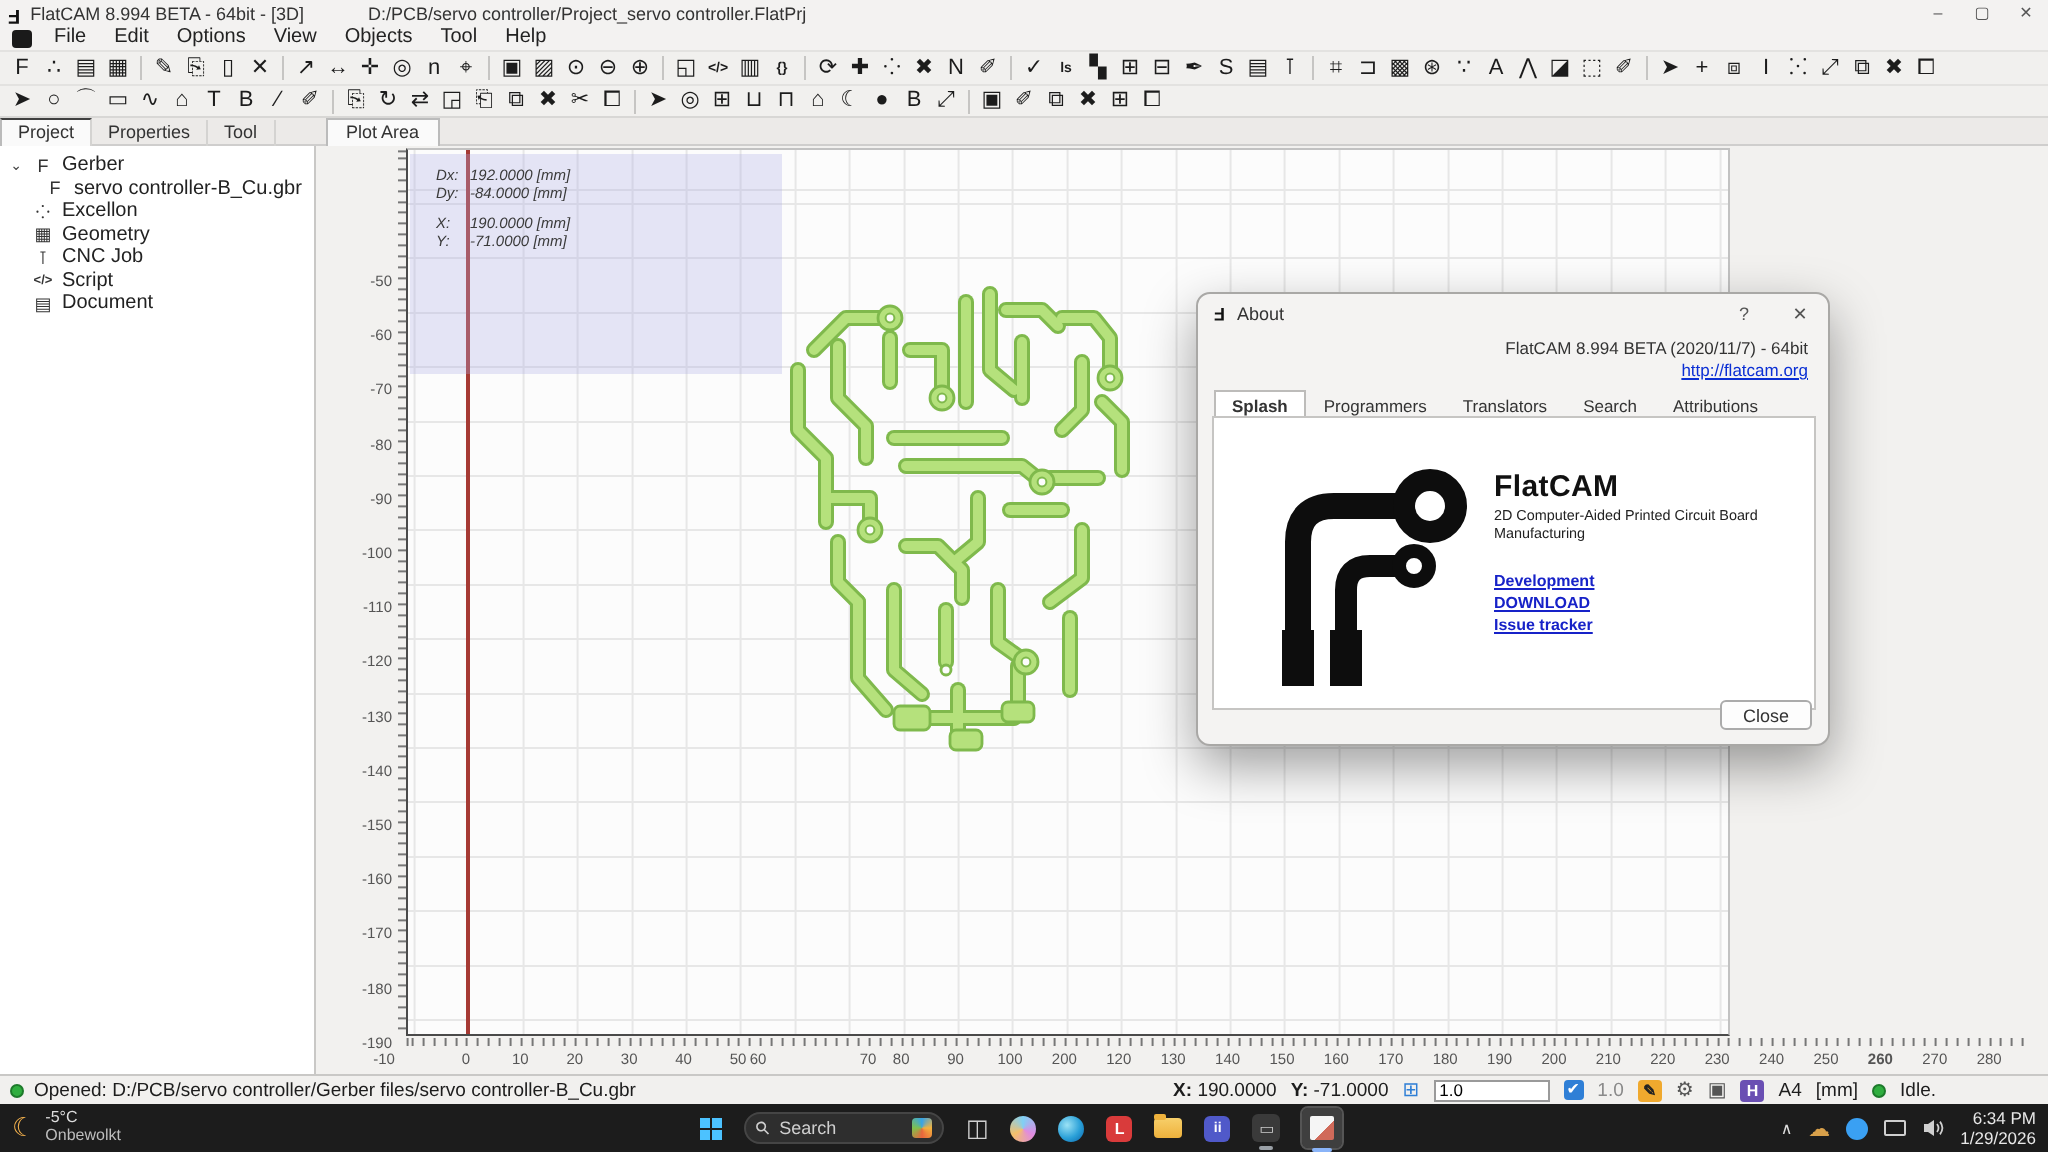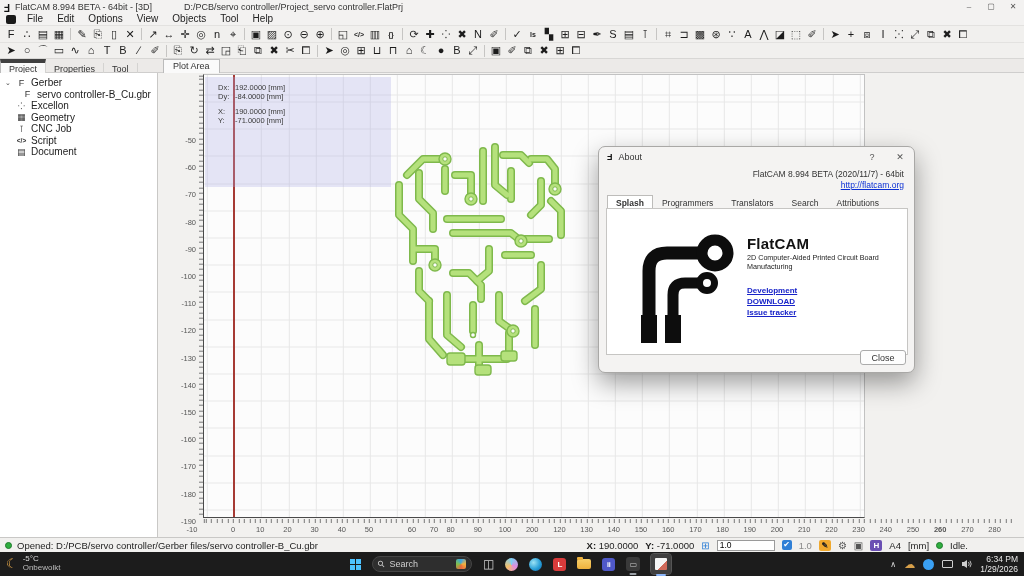--- a/index.html
+++ b/index.html
@@ -29,21 +29,21 @@
   #toolbar1{top:25px;}
   #toolbar2{top:42px;border-bottom:1px solid #d8d7d5;}
   .tb-icon{width:16px;height:15px;line-height:15px;text-align:center;font-size:11px;color:#1c1c1c;flex:0 0 auto;}
   .tb-icon.txt{font-size:7px;font-weight:bold;letter-spacing:0;}
   .tb-sep{width:1px;height:12px;background:#c6c5c3;margin:0 3px;flex:0 0 auto;}
 
   
   #tabsrow{position:absolute;left:0;top:59px;width:1024px;height:14px;background:#eceae8;
            border-bottom:1px solid #cfcecd;font-size:9px;color:#333;}
   .stab{display:inline-block;padding:1px 8px 0 8px;height:14px;border-right:1px solid #d4d3d1;}
-  .stab.active{background:#fafafa;border-top:4px solid #404040;border-left:1px solid #bbb;}
+  .stab.active{background:#fafafa;border-top:1px solid #404040;border-left:1px solid #bbb;}
   #plot-tab{position:absolute;left:163px;top:0;height:14px;padding:1px 9px 0 9px;background:#fafafa;
             border:1px solid #bbb;border-bottom:none;}
 
   
   #sidebar{position:absolute;left:0;top:73px;width:158px;height:464px;background:#ffffff;
            border-right:1px solid #c9c8c6;font-size:10px;color:#222;padding-top:4px;}
   .tree-row{display:flex;align-items:center;height:11.5px;gap:4px;padding-left:4px;}
   .tree-exp{width:8px;font-size:7px;color:#444;text-align:center;}
   .tree-ic{width:11px;text-align:center;font-size:9px;color:#333;}
   .tree-ic.txt{font-size:6.5px;font-weight:bold;}
@@ -51,21 +51,21 @@
   .tree-child{padding-left:22px;}
 
   
   #plotwrap{position:absolute;left:160px;top:73px;width:864px;height:464px;background:#f2f1ef;}
   #canvas{position:absolute;left:43px;top:1px;width:662px;height:444px;background:#fcfcfc;
           border-left:1px solid #4a4a4a;border-bottom:1px solid #4a4a4a;
           border-top:1px solid #c2c2c2;border-right:1px solid #c2c2c2;
           background-image:
             repeating-linear-gradient(to right,#e7e7e7 0 1px,transparent 1px 27.2px),
             repeating-linear-gradient(to bottom,#e7e7e7 0 1px,transparent 1px 27.2px);
-          background-position:2.8px 0,0 26.5px;overflow:hidden;}
+          background-position:2.8px 0,0 26.5px;overflow:hidden;font-style:italic;}
   #zero-line{position:absolute;left:29px;top:0;width:2px;height:444px;background:#a63a34;}
   #sel-overlay{position:absolute;left:1px;top:2px;width:186px;height:110px;
                background:rgba(172,172,230,0.30);}
   #readout{position:absolute;left:14px;top:8px;font-size:7.5px;line-height:9px;color:#3a3a3a;}
   #readout .r-row{display:flex;}
   #readout .r-lab{width:17px;}
   #readout .gap{height:6px;}
   #xruler{position:absolute;left:43px;top:446px;width:813px;height:4px;
           background-image:repeating-linear-gradient(to right,#777 0 1px,transparent 1px 5.44px);
           background-position:2.8px 0;}
@@ -440,21 +440,21 @@
       </svg>
     </div>
     <div id="xruler"></div>
   <span class="xtick" style="left: 19px;">-10</span>
       <span class="xtick" style="left: 60px;">0</span>
       <span class="xtick" style="left: 87.2px;">10</span>
       <span class="xtick" style="left: 114.4px;">20</span>
       <span class="xtick" style="left: 141.6px;">30</span>
       <span class="xtick" style="left: 168.8px;">40</span>
       <span class="xtick" style="left: 196px;">50</span>
-      <span class="xtick" style="left: 239px;">60</span>
+      <span class="xtick" style="left: 206px;">60</span>
       <span class="xtick" style="left: 261px;">70</span>
       <span class="xtick" style="left: 277.6px;">80</span>
       <span class="xtick" style="left: 304.8px;">90</span>
       <span class="xtick" style="left: 332px;">100</span>
       <span class="xtick" style="left: 359.2px;">200</span>
       <span class="xtick" style="left: 386.4px;">120</span>
       <span class="xtick" style="left: 413.6px;">130</span>
       <span class="xtick" style="left: 440.8px;">140</span>
       <span class="xtick" style="left: 468px;">150</span>
       <span class="xtick" style="left: 495.2px;">160</span>

